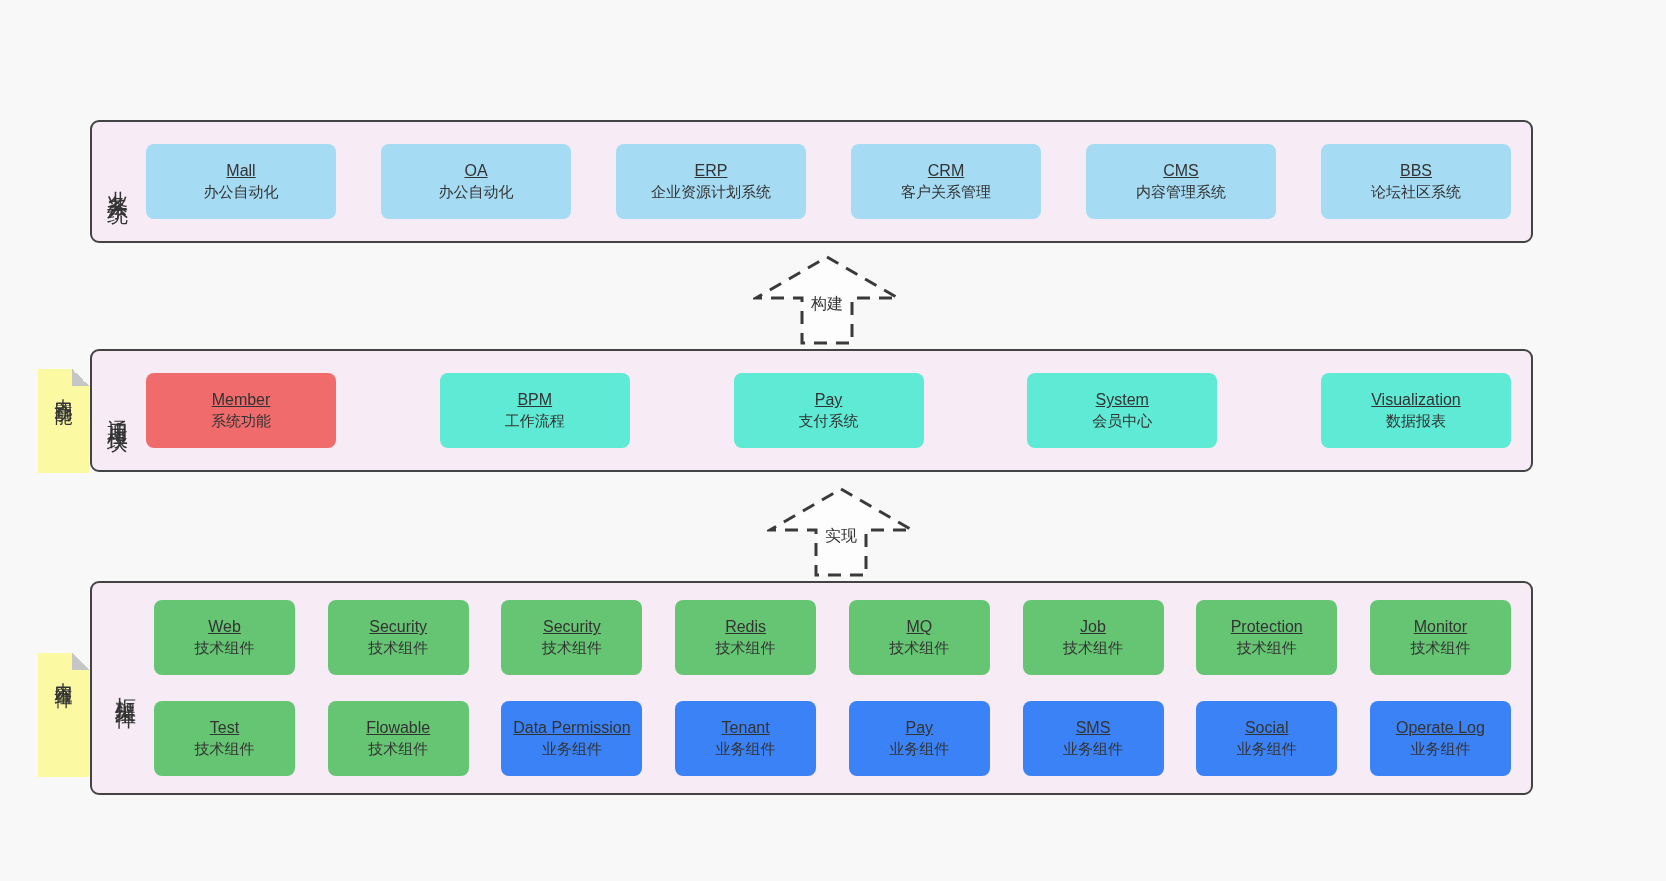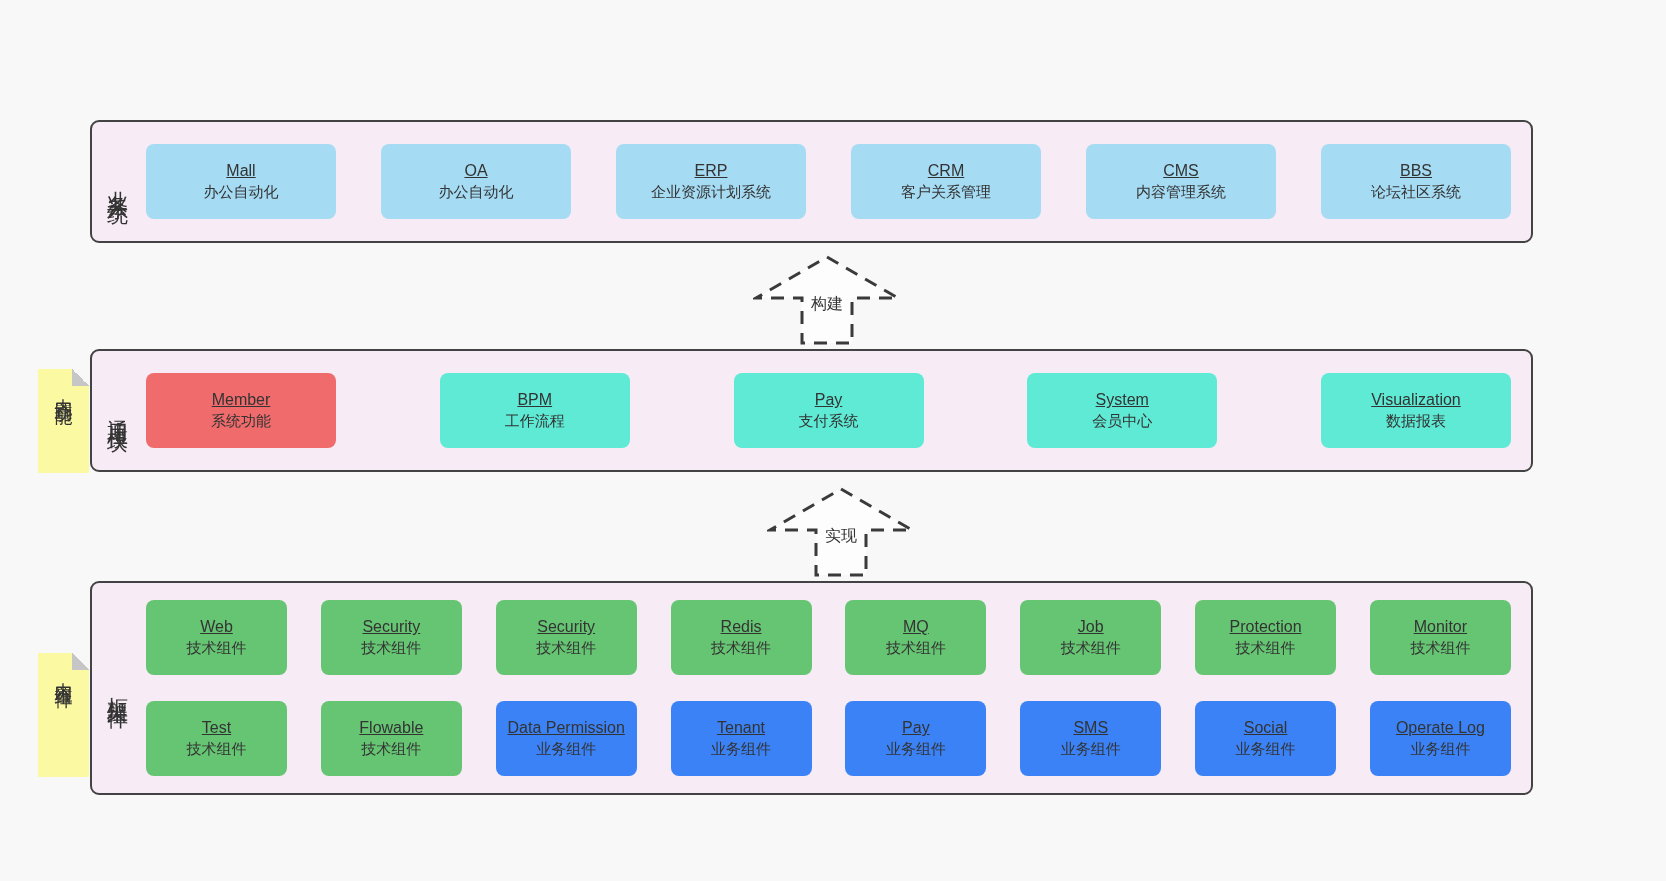--- a/index.html
+++ b/index.html
@@ -12,21 +12,21 @@
 
   
   .layer {
     position:absolute; box-sizing:border-box;
     background:#f7ecf5;
     border:2px solid #434343; border-radius:9px;
     display:flex;
   }
   #layer-business   { left:90px; top:120px; width:1443px; height:123px; }
   #layer-modules    { left:90px; top:349px; width:1443px; height:123px; }
-  #layer-components { left:90px; top:581px; width:1443px; height:214px; }
+  #layer-components { left:90px; top:581px; width:1443px; height:214px;padding-left:8px; }
 
   .layer-label {
     flex:0 0 52px; display:flex; align-items:center; justify-content:center;
   }
   .vtext {
     writing-mode:vertical-lr; text-orientation:upright;
     font-size:21px; letter-spacing:4px; color:#333; line-height:1;
   }
 
   .boxes-row {

